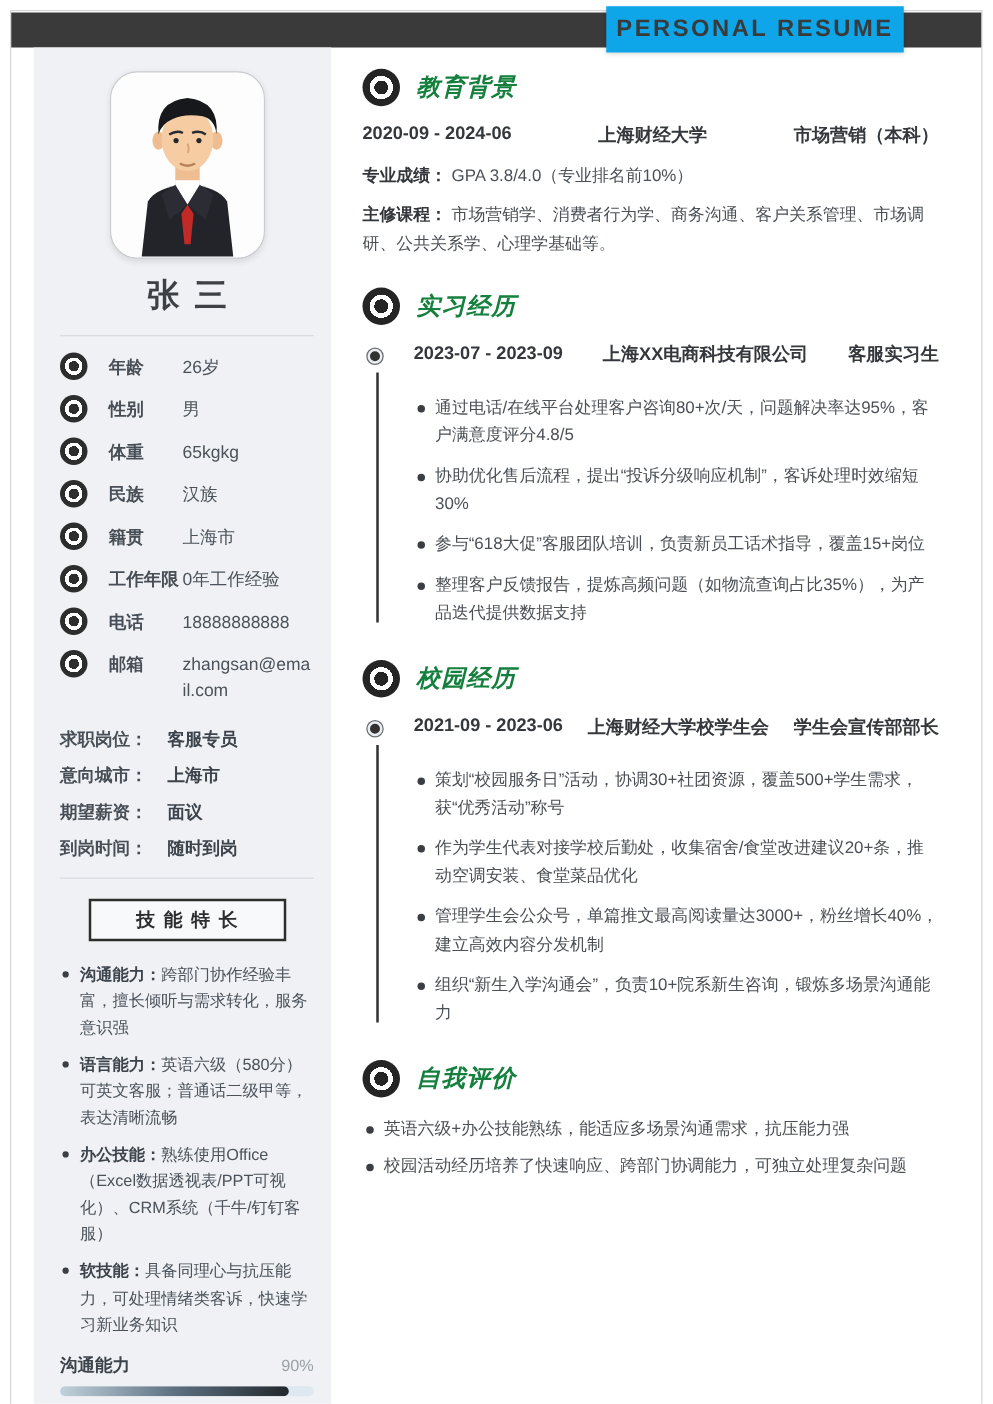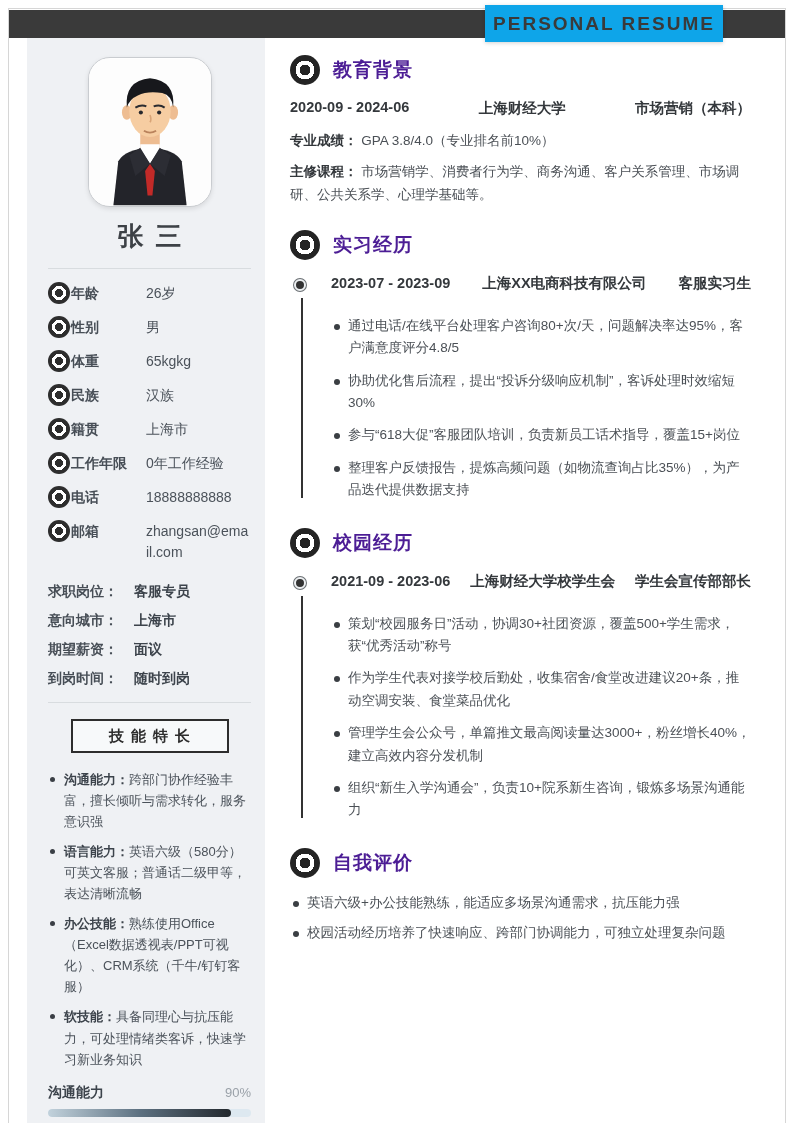--- a/index.html
+++ b/index.html
@@ -22,21 +22,21 @@
     border:1px solid #c9ccd0; border-radius:22px; overflow:hidden;
     box-shadow:0 2px 5px rgba(0,0,0,.10); }
   .avatar-box svg { width:100%; height:100%; display:block; }
   .name { text-align:center; margin-top:12px; font-size:26px; font-weight:bold;
     color:#3d4146; letter-spacing:12px; padding-left:12px; }
   .divider { height:1px; background:#d8dcdf; margin:14px 0; }
 
   .info-row { display:flex; align-items:flex-start; margin-bottom:13px; }
   .donut-sm { flex:0 0 22px; width:22px; height:22px; border-radius:50%; margin-top:-1px;
     background:radial-gradient(circle,#2d2d2d 0 27%,#ffffff 27% 45%,#2d2d2d 45% 100%); }
-  .info-label { width:76px; padding-left:1px; font-size:14px; font-weight:bold; color:#474e56; line-height:21px; }
+  .info-label { width:76px; padding-left:17px; font-size:14px; font-weight:bold; color:#474e56; line-height:21px; }
   .info-value { flex:1; font-size:14px; color:#4b525a; line-height:21px; word-break:break-all; }
 
   .intent { margin-top:20px; }
   .intent-row { display:flex; margin-bottom:11px; }
   .intent-label { width:86px; font-size:14px; font-weight:bold; color:#474e56; }
   .intent-value { font-size:14px; font-weight:bold; color:#3c434b; }
 
   .skills-title-box { width:158px; margin:16px auto 16px; border:2px solid #2d2d2d;
     background:#f7f9fa; text-align:center; padding:6px 0 5px;
     font-size:15px; font-weight:bold; letter-spacing:7px; color:#2d2d2d; text-indent:7px; }
@@ -52,21 +52,21 @@
   .bar-pct { font-size:13px; color:#9aa1a8; }
   .bar-track { height:8px; border-radius:4px; background:#dde8f0; overflow:hidden; }
   .bar-fill { height:100%; border-radius:4px;
     background:linear-gradient(90deg,#c2d2dc 0%,#5d7181 50%,#23282d 100%); }
 
   
   .main { margin-left:256px; padding:46px 34px 0 25px; }
   .sec-head { display:flex; align-items:center; margin-bottom:14px; }
   .donut-lg { flex:0 0 30px; width:30px; height:30px; border-radius:50%;
     background:radial-gradient(circle,#242424 0 26%,#ffffff 26% 44%,#242424 44% 100%); }
-  .sec-title { margin-left:13px; font-size:19px; font-weight:bold; color:#4c1d95; letter-spacing:1px; }
+  .sec-title { margin-left:13px; font-size:19px; font-weight:bold; color:#15803d; letter-spacing:1px;font-style:italic; }
 
   .edu-row { display:flex; align-items:flex-start;
     font-size:14.5px; font-weight:bold; color:#34383c; margin:2px 0 12px; }
   .edu-row .c { flex:1; text-align:center; }
   .kv-line { font-size:13.5px; color:#4b5056; line-height:1.65; margin-bottom:9px; }
   .kv-line b { color:#33373b; }
 
   .entry { position:relative; padding-left:41px; margin-bottom:26px; }
   .tl-dot { position:absolute; left:4px; top:5px; width:12px; height:12px; border-radius:50%;
     background:#323232; border:2px solid #eceff1; box-shadow:0 0 0 1px #6a6f73; }

